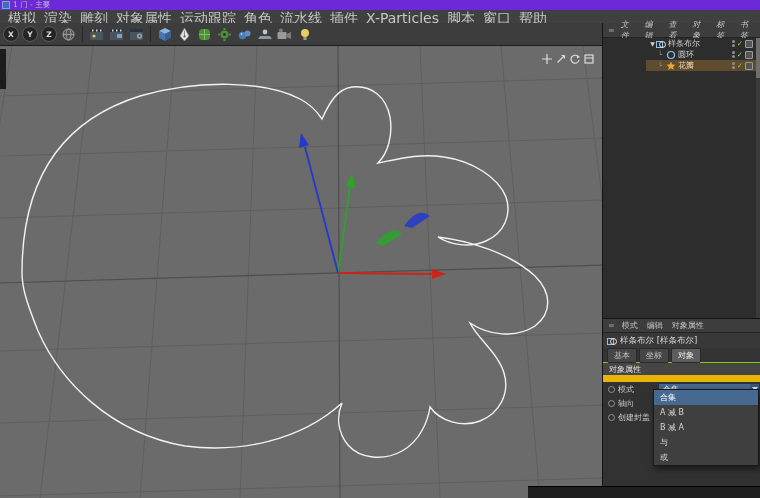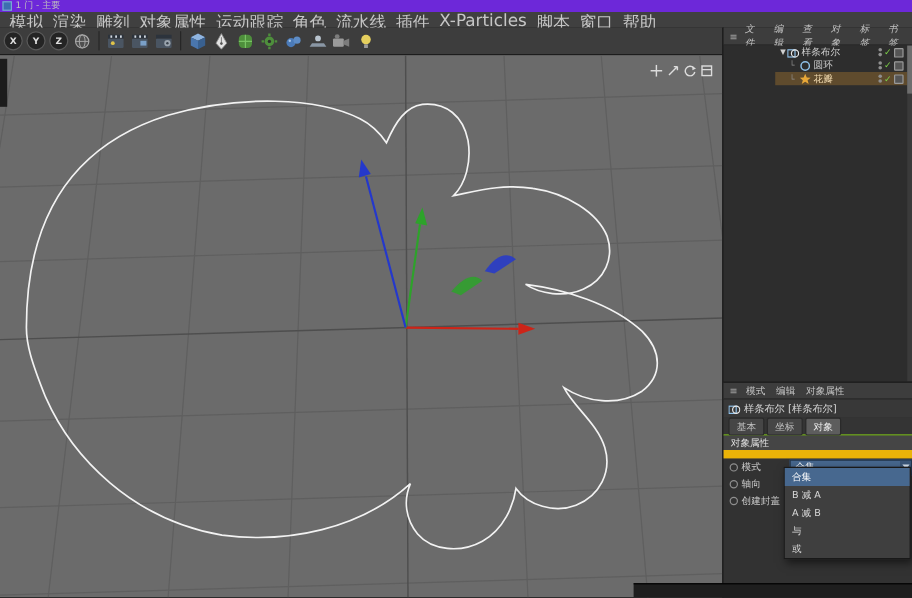--- a/index.html
+++ b/index.html
@@ -385,22 +385,22 @@
           <span class="ann-dot"></span>
           <span class="prop-label">轴向</span>
         </div>
         <div class="prop-row">
           <span class="ann-dot"></span>
           <span class="prop-label">创建封盖</span>
         </div>
 
         <div class="popup">
           <div class="opt first">合集</div>
+          <div class="opt">A 减 B</div>
           <div class="opt">B 减 A</div>
-          <div class="opt">A 减 B</div>
           <div class="opt">与</div>
           <div class="opt">或</div>
         </div>
       </div>
     </div>
   </div>
 
   <div class="statusbar">
     <span></span>
   </div>

